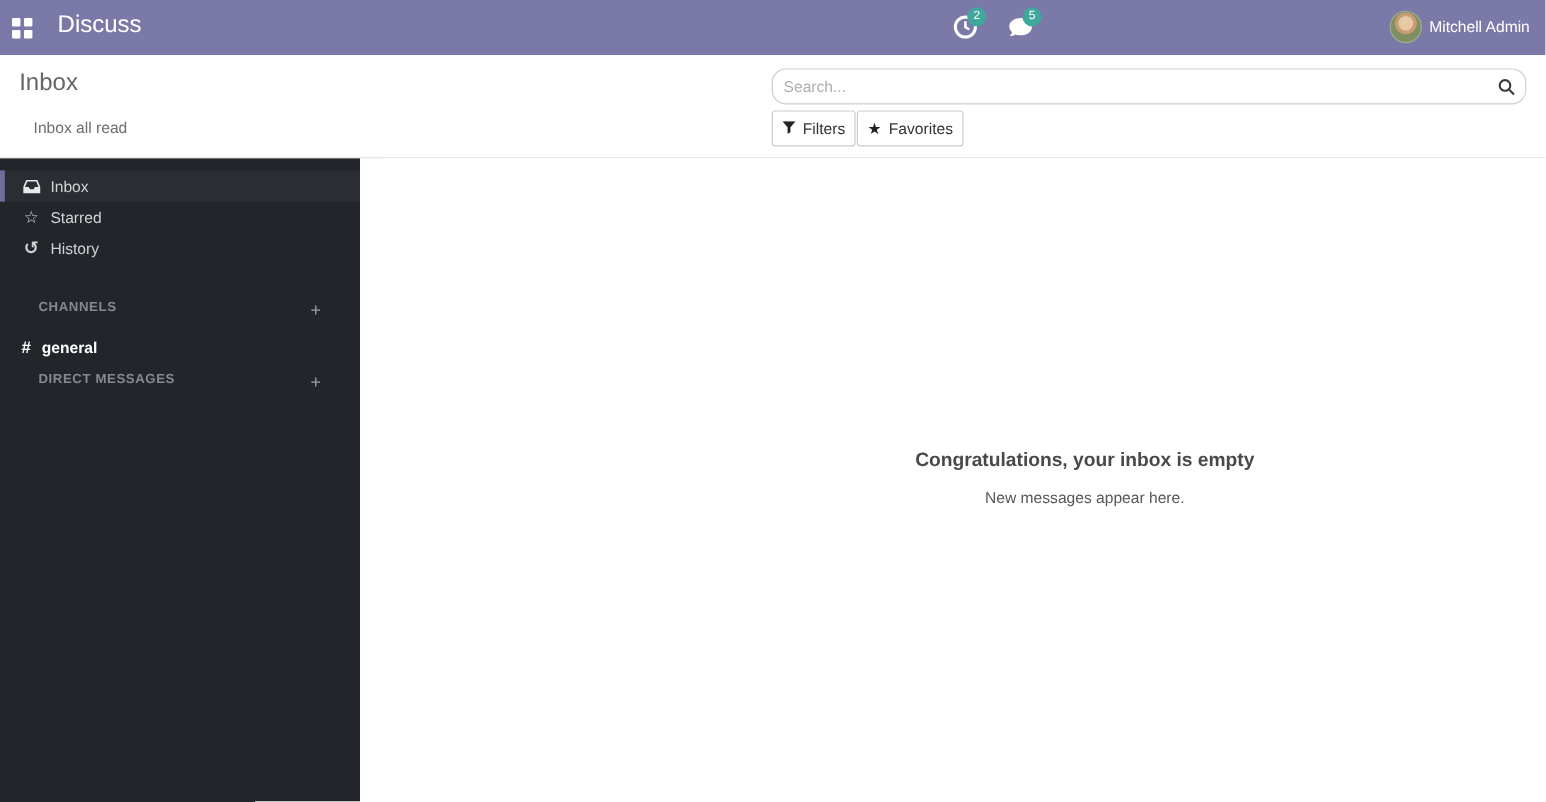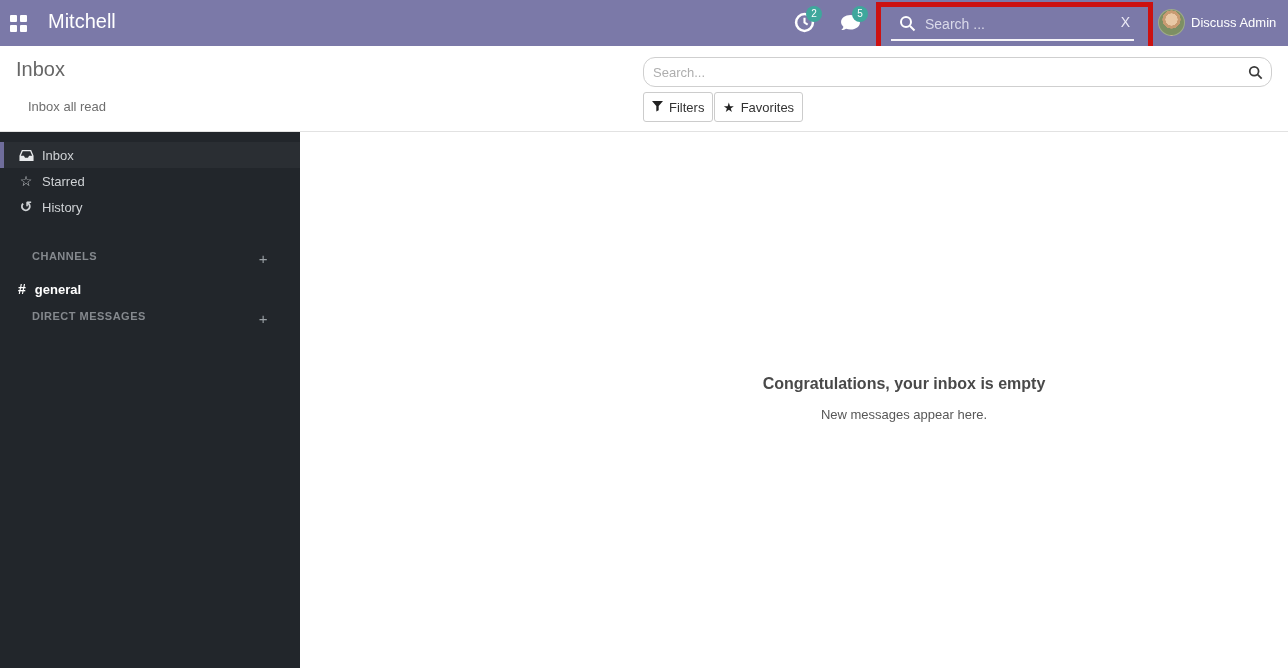--- a/index.html
+++ b/index.html
@@ -158,58 +158,45 @@
 
 <div class="navbar">
 
   <div class="apps-btn">
     <span></span>
     <span></span>
     <span></span>
     <span></span>
   </div>
 
-  <div class="app-title">Mitchell</div>
+  <div class="app-title">Discuss</div>
 
   <div class="systray-item" style="left:794px">
     <span>
       <svg width="21" height="21" viewBox="0 0 20 20">
         <circle cx="10" cy="10" r="8" fill="none" stroke="#ffffff" stroke-width="2.4"></circle>
         <path d="M10 5.5 V10 L13 12" fill="none" stroke="#ffffff" stroke-width="2"></path>
       </svg>
     </span>
     <span class="badge">2</span>
   </div>
 
   <div class="systray-item" style="left:840px">
     <span>
       <svg width="21" height="20" viewBox="0 0 20 19" style="position:absolute;left:0;top:8px;">
         <path d="M10 1 C4.9 1 1 4 1 7.7 c0 1.7.8 3.2 2.2 4.4 C3 13.3 2.3 14.4 1.2 15.3 c1.7.1 3.3-.4 4.6-1.3 1.3.5 2.7.7 4.2.7 5.1 0 9-3 9-6.7S15.1 1 10 1z" fill="#ffffff"></path>
       </svg>
     </span>
     <span class="badge">5</span>
   </div>
 
-  <div class="nav-search">
-    <div class="nav-search-inner">
-      <span>
-        <svg width="17" height="17" viewBox="0 0 17 17">
-          <circle cx="7" cy="7" r="5" fill="none" stroke="#ffffff" stroke-width="2"></circle>
-          <path d="M11 11 L15.5 15.5" stroke="#ffffff" stroke-width="2"></path>
-        </svg>
-      </span>
-      <input class="nav-search-input" type="text" placeholder="Search ..." style="">
-      <span class="nav-search-close">X</span>
-      <div class="nav-search-underline"></div>
-    </div>
-  </div>
 
   <div class="user-menu">
     <span class="avatar"></span>
-    <span class="user-name">Discuss Admin</span>
+    <span class="user-name">Mitchell Admin</span>
   </div>
 </div>
 
 <div class="control-panel">
   <div class="breadcrumb-title">Inbox</div>
   <button class="mark-all-read">Inbox all read</button>
 
   <div class="cp-search">
     <input class="cp-search-input" type="text" placeholder="Search..." style="">
     <span class="cp-search-icon">

